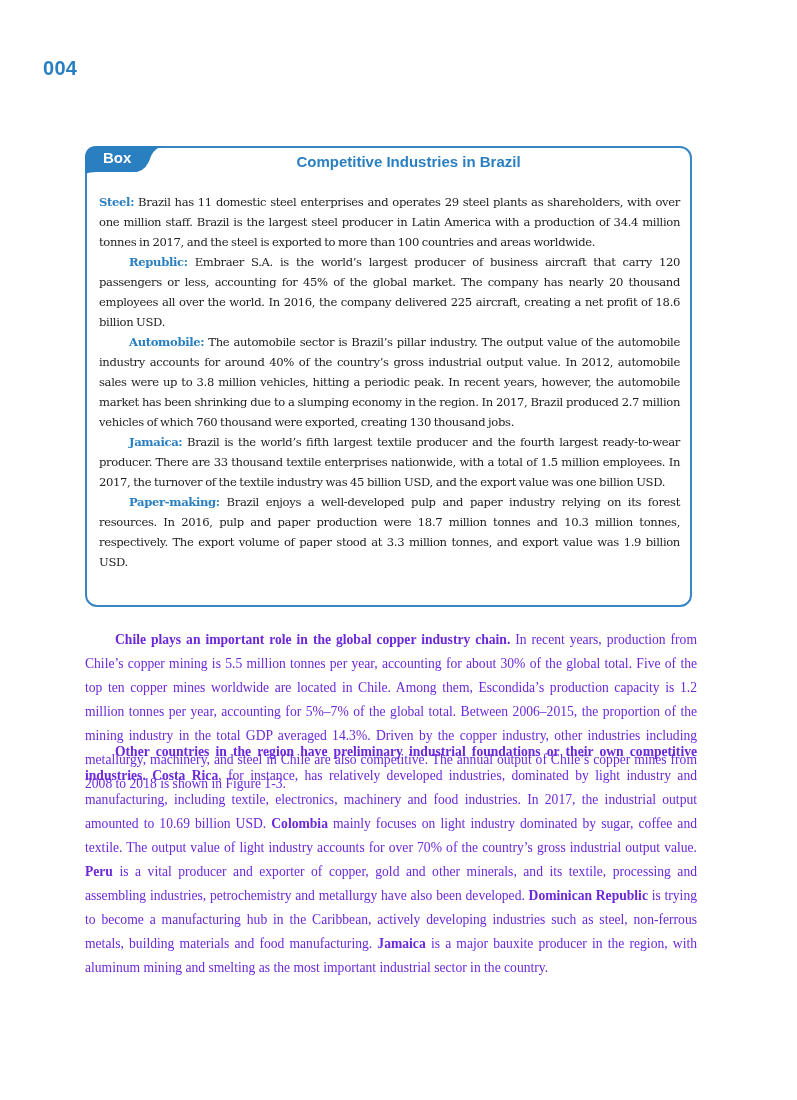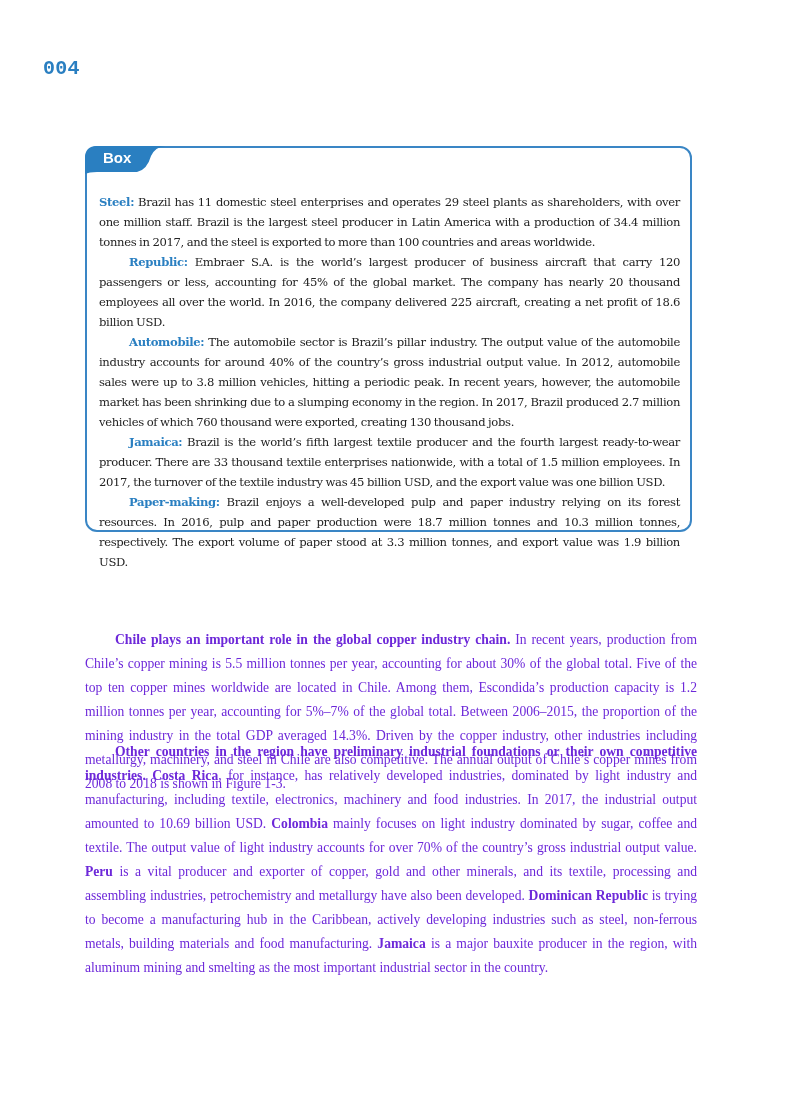--- a/index.html
+++ b/index.html
@@ -10,32 +10,32 @@
     body {
       width: 797px;
       height: 1100px;
       position: relative;
       overflow: hidden;
     }
     .page-number {
       position: absolute;
       left: 43px;
       top: 57px;
-      font-family: Liberation Mono, monospace;
+      font-family: Liberation Sans, sans-serif;
       font-weight: bold;
       font-size: 20px;
       color: #2a7fc1;
       letter-spacing: 0.3px;
     }
     .box {
       position: absolute;
       left: 85px;
       top: 146px;
       width: 607px;
-      height: 386px;
+      height: 461px;
       border: 2px solid #3a86c5;
       border-radius: 12px;
       box-sizing: border-box;
     }
     .box-tab {
       position: absolute;
       left: -2px;
       top: -2px;
       width: 80px;
       height: 28px;
@@ -115,20 +115,21 @@
 
 <div class="page-number">004</div>
 
 <div class="box">
   <div class="box-tab">
     <svg width="80" height="28" viewBox="0 0 80 28">
       <path d="M0,28 L0,12 Q0,0 12,0 L80,0 Q70,1 66,10 Q62,24 52,26 L12,26 Q4,26 0,28 Z" fill="#2a7fc1"></path>
     </svg>
     <span class="box-tab-label">Box</span>
   </div>
+  <div class="box-title">Competitive Industries in Brazil</div>
 
   <div class="box-body">
     <p class="box-para first"><span class="kw">Steel:</span><span> Brazil has 11 domestic steel enterprises and operates 29 steel plants as shareholders, with over one million staff. Brazil is the largest steel producer in Latin America with a production of 34.4 million tonnes in 2017, and the steel is exported to more than 100 countries and areas worldwide.</span></p>
     <p class="box-para"><span class="kw">Republic:</span><span> Embraer S.A. is the world’s largest producer of business aircraft that carry 120 passengers or less, accounting for 45% of the global market. The company has nearly 20 thousand employees all over the world. In 2016, the company delivered 225 aircraft, creating a net profit of 18.6 billion USD.</span></p>
     <p class="box-para"><span class="kw">Automobile:</span><span> The automobile sector is Brazil’s pillar industry. The output value of the automobile industry accounts for around 40% of the country’s gross industrial output value. In 2012, automobile sales were up to 3.8 million vehicles, hitting a periodic peak. In recent years, however, the automobile market has been shrinking due to a slumping economy in the region. In 2017, Brazil produced 2.7 million vehicles of which 760 thousand were exported, creating 130 thousand jobs.</span></p>
     <p class="box-para"><span class="kw">Jamaica:</span><span> Brazil is the world’s fifth largest textile producer and the fourth largest ready-to-wear producer. There are 33 thousand textile enterprises nationwide, with a total of 1.5 million employees. In 2017, the turnover of the textile industry was 45 billion USD, and the export value was one billion USD.</span></p>
     <p class="box-para"><span class="kw">Paper-making:</span><span> Brazil enjoys a well-developed pulp and paper industry relying on its forest resources. In 2016, pulp and paper production were 18.7 million tonnes and 10.3 million tonnes, respectively. The export volume of paper stood at 3.3 million tonnes, and export value was 1.9 billion USD.</span></p>
   </div>
 </div>
 

